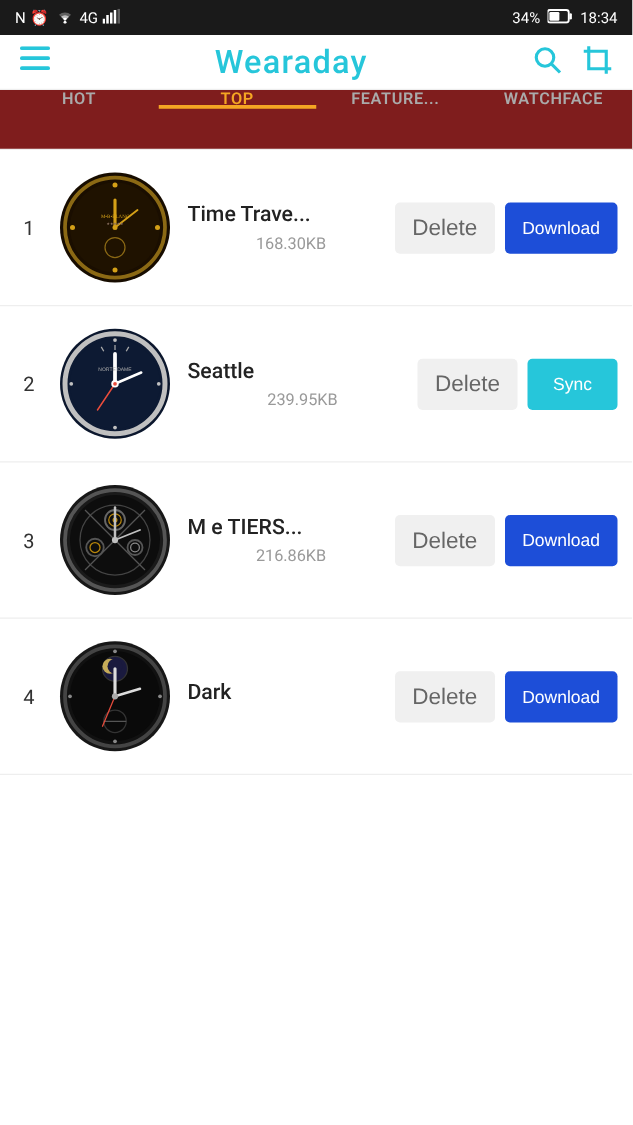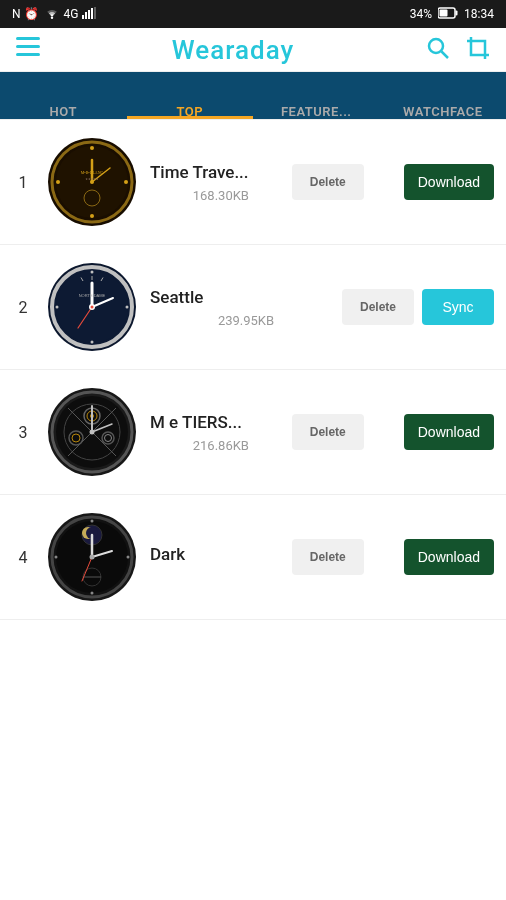--- a/index.html
+++ b/index.html
@@ -53,24 +53,24 @@
     }
     .nav-right {
       display: flex;
       gap: 16px;
       align-items: center;
     }
 
     
     .tabs {
       display: flex;
-      background: #0c4a6e;
+      background: #7f1d1d;
       border-bottom: 1px solid #eee;
       height: 48px;
-      align-items: flex-end;
+      align-items: flex-start;
     }
     .tab {
       flex: 1;
       display: flex;
       align-items: center;
       justify-content: center;
       font-size: 13px;
       font-weight: 600;
       color: #aaa;
       cursor: pointer;
@@ -151,39 +151,38 @@
       gap: 8px;
       flex-shrink: 0;
     }
 
     .btn-delete {
       background: #f0f0f0;
       color: #666;
       border: none;
       border-radius: 4px;
       padding: 10px 14px;
-      font-size: 12px;
-      font-weight: 700;
+      font-size: 18px;
+      font-weight: 400;
       cursor: pointer;
       min-width: 72px;
       text-align: center;
     }
 
     .btn-download {
-      background: #14532d;
+      background: #1d4ed8;
       color: #fff;
       border: none;
       border-radius: 4px;
       padding: 10px 14px;
       font-size: 14px;
       font-weight: 500;
       cursor: pointer;
       min-width: 90px;
       text-align: center;
-      margin-left: 32px;
     }
 
     .btn-sync {
       background: #26c6da;
       color: #fff;
       border: none;
       border-radius: 4px;
       padding: 10px 0;
       font-size: 14px;
       font-weight: 500;

